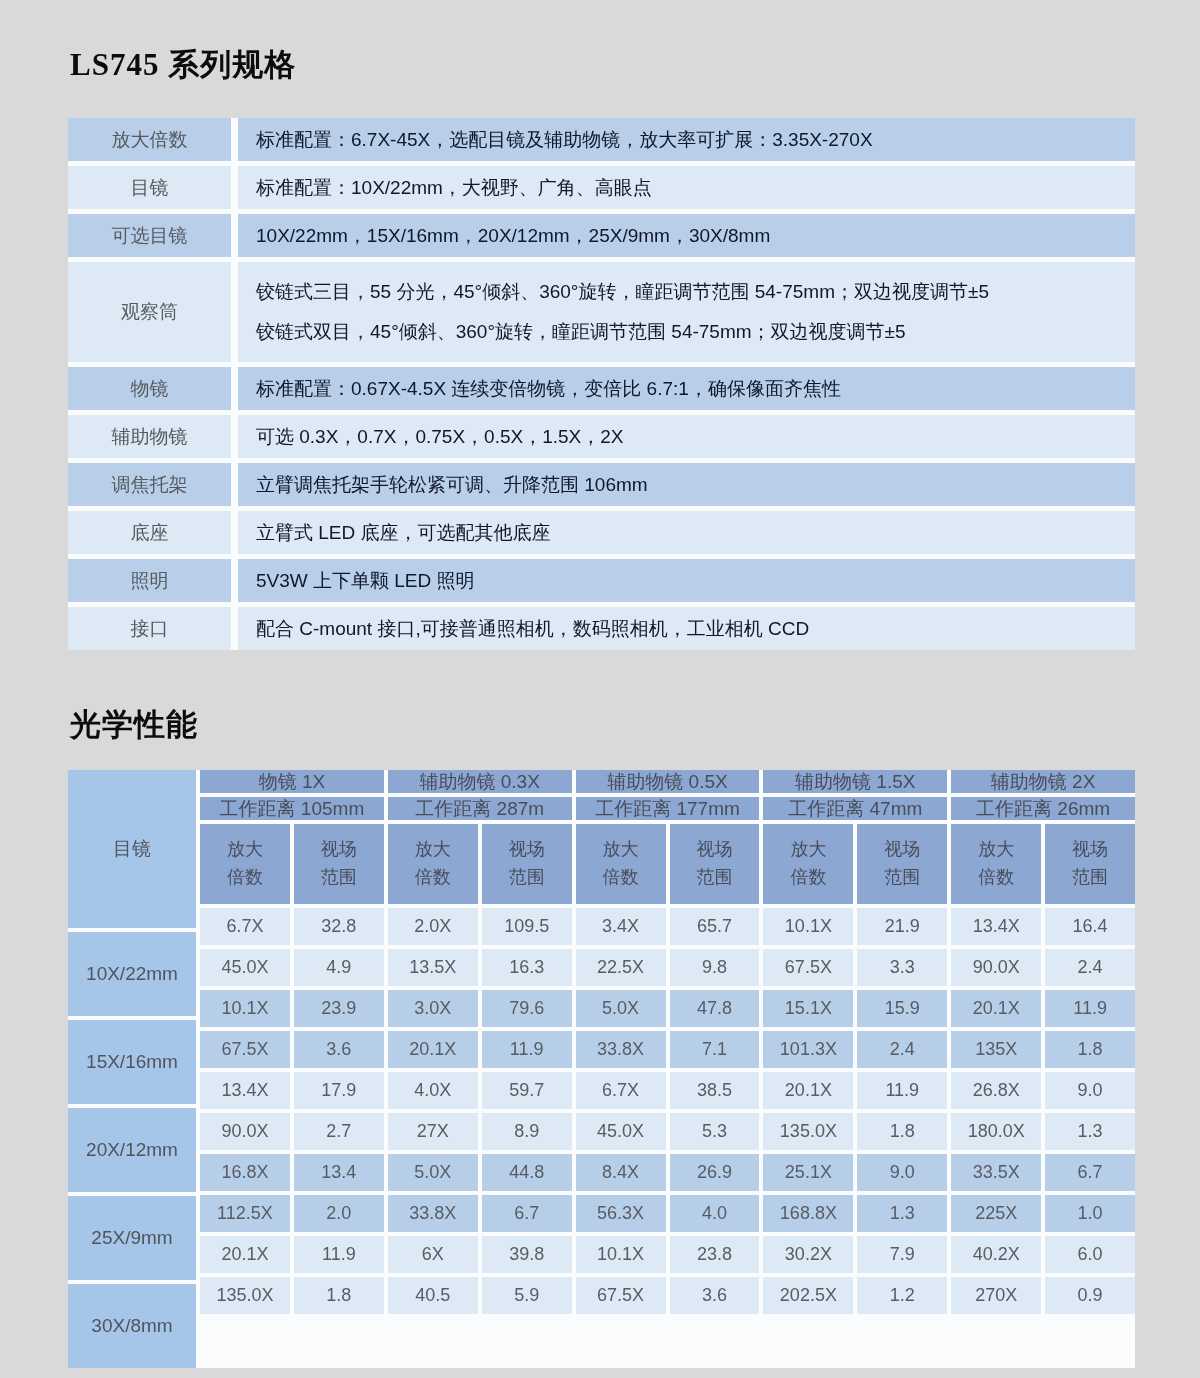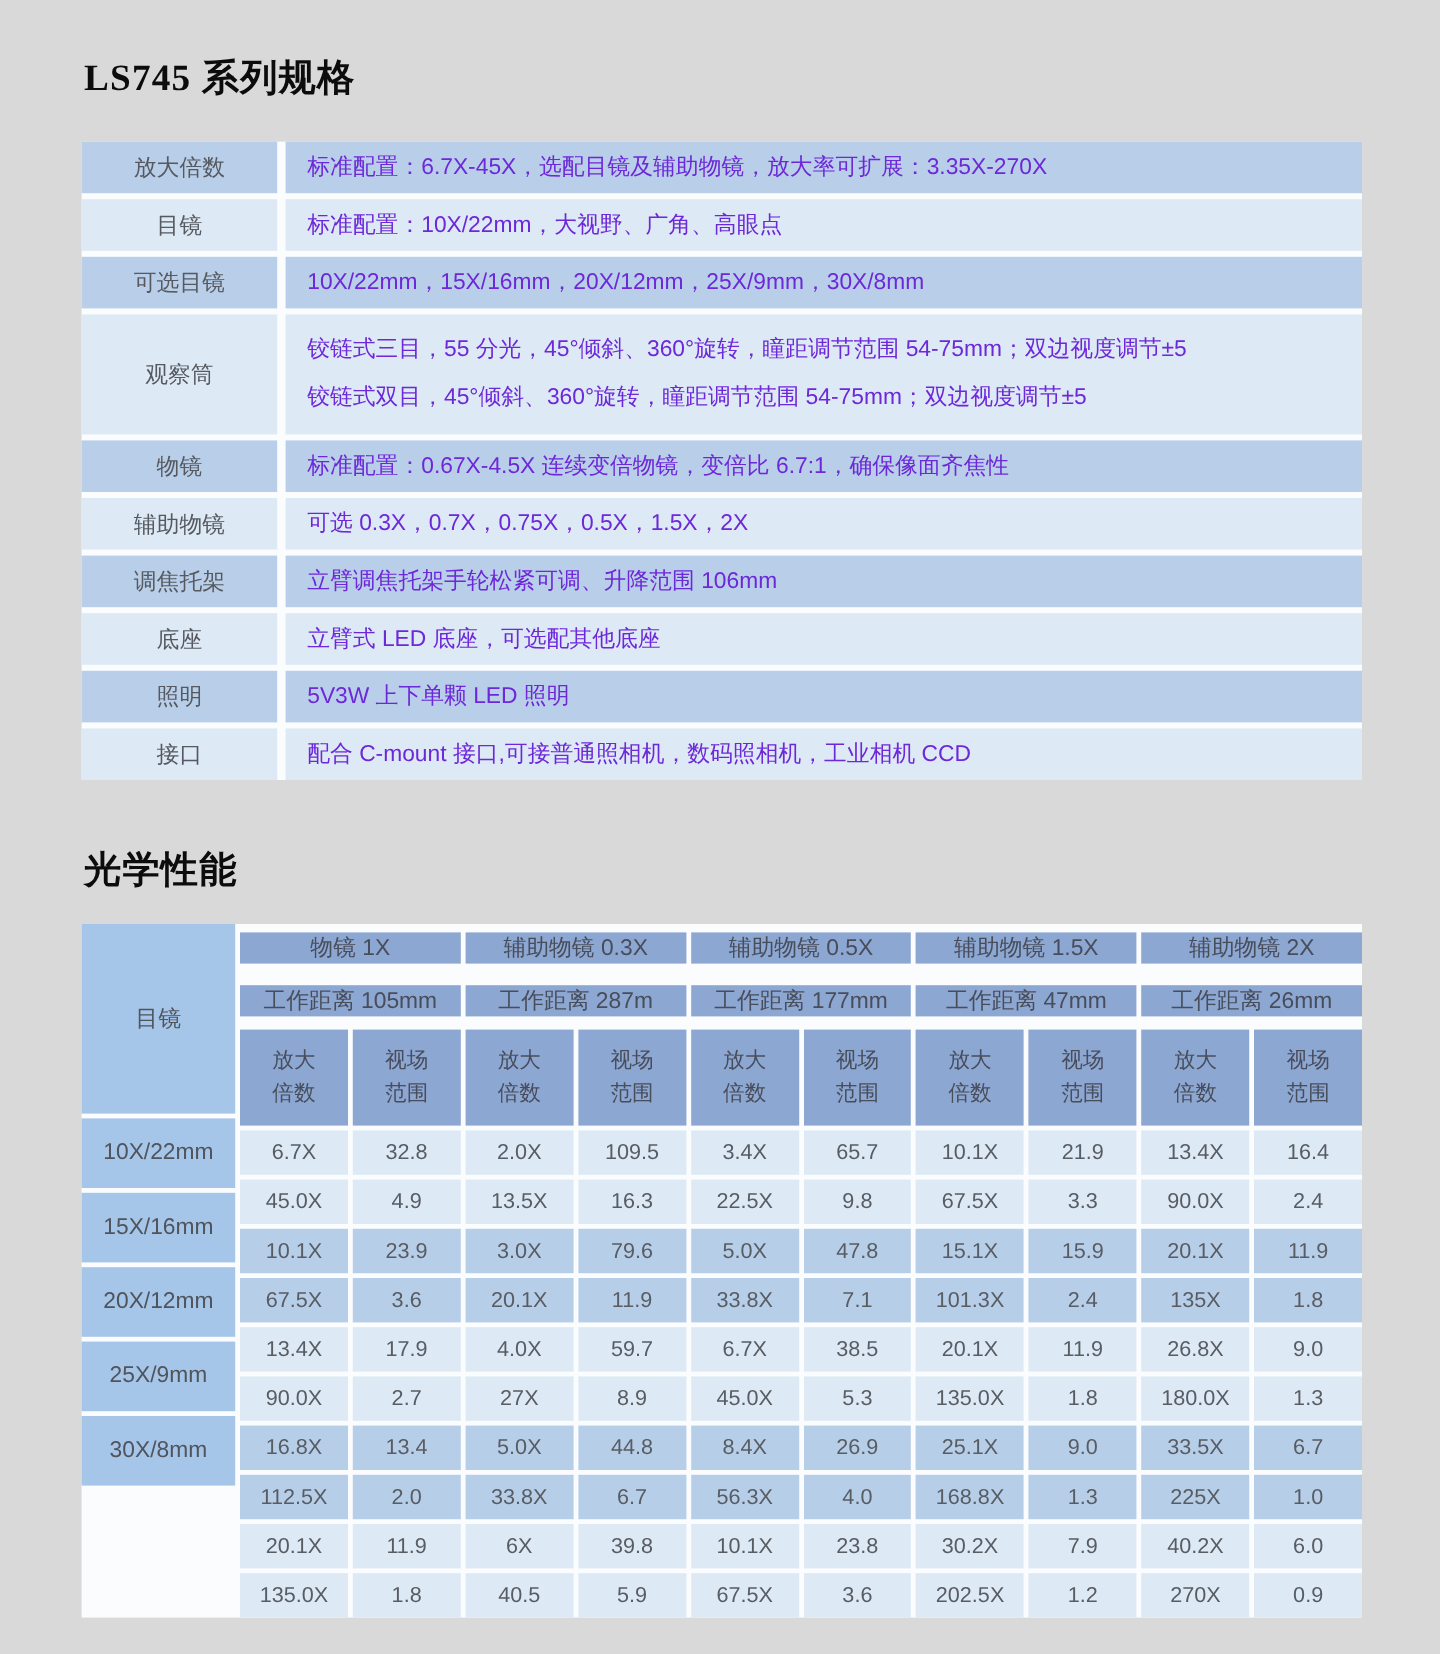--- a/index.html
+++ b/index.html
@@ -36,48 +36,48 @@
   .spec-row.tall { min-height: 100px; }
   .spec-label {
     width: 163px; flex: none;
     display: flex; align-items: center; justify-content: center;
     font-size: 19px; color: #565a60;
   }
   .spec-value {
     flex: 1;
     display: flex; align-items: center;
     padding: 4px 12px 4px 18px;
-    font-size: 19px; color: #6d28d9;
+    font-size: 19px; color: #0f172a;
     line-height: 1.35;
   }
   .spec-row.tall .spec-value {
     flex-direction: column;
     align-items: flex-start;
     justify-content: space-around;
     padding-top: 10px; padding-bottom: 10px;
   }
   .row-dark  .spec-label, .row-dark  .spec-value { background: #b9cfe9; }
   .row-light .spec-label, .row-light .spec-value { background: #dde9f5; }
 
   
   .optics-table { display: flex; gap: 4px; background: #fbfcfe; }
   .optics-left { width: 128px; flex: none; display: flex; flex-direction: column; gap: 4px; }
   .corner-cell {
     height: 158px; background: #a6c6e9;
     display: flex; align-items: center; justify-content: center;
     font-size: 19px; color: #50545c;
   }
   .eyepiece-cell {
-    height: 58px; background: #a6c6e9;
+    height: 84px; background: #a6c6e9;
     display: flex; align-items: center; justify-content: center;
     font-size: 19px; color: #50545c;
   }
   .optics-right { flex: 1; display: flex; flex-direction: column; gap: 4px; }
   .hrow { display: flex; gap: 4px; }
-  .hrow1, .hrow2 { height: 40px; align-items: center; }
+  .hrow1, .hrow2 { height: 23px; }
   .hrow3 { height: 80px; }
   .hcell {
     flex: 1; background: #8da7d3;
     display: flex; align-items: center; justify-content: center;
     font-size: 19px; color: #484d5b;
   }
   .hcell.sub { flex-direction: column; justify-content: center; line-height: 1.55; font-size: 18px; }
   .drow { display: flex; gap: 4px; height: 37px; }
   .dcell {
     flex: 1;

